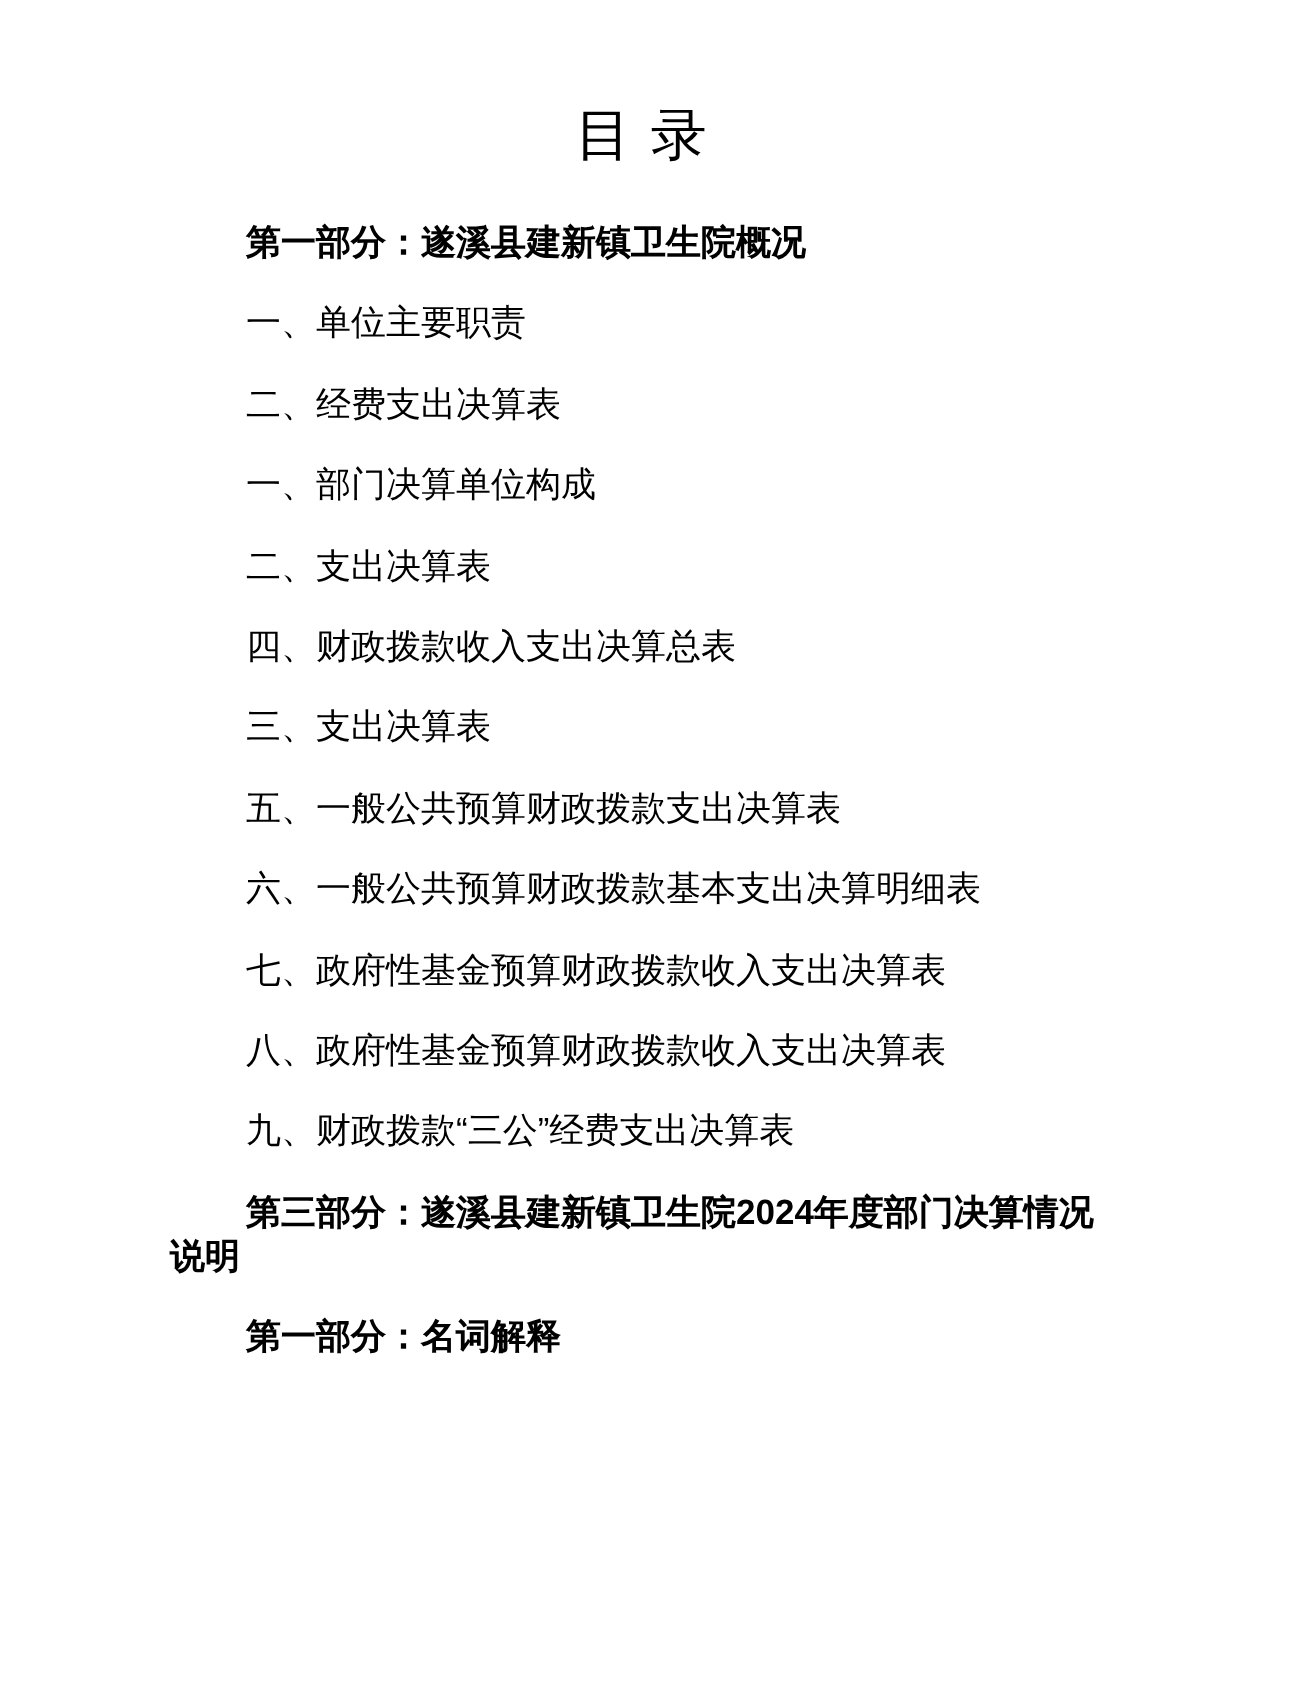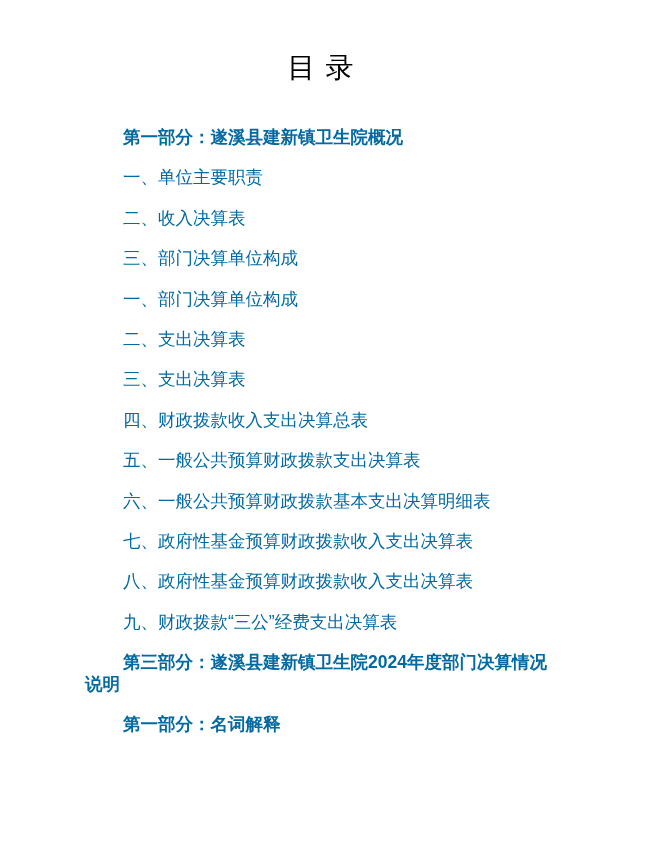--- a/index.html
+++ b/index.html
@@ -12,60 +12,59 @@
     width: 656px;
     height: 846px;
     background: #ffffff;
     box-sizing: border-box;
     padding: 51px 99px 0 85px;
     overflow: hidden;
     font-family: "Liberation Sans", "DejaVu Sans", sans-serif;
     color: #000000;
   }
   .doc-title {
-    margin: 0 0 41px 0;
+    margin: 0 0 25px 0;
     padding: 0;
     text-align: center;
     font-size: 28px;
     line-height: 34px;
     font-weight: 400;
     letter-spacing: 1px;
     color: #000000;
   }
   .toc {
     width: 472px;
   }
   .toc p.toc-entry {
     margin: 0 0 18.4px 0;
     padding: 0;
     font-size: 17.5px;
     line-height: 22px;
     text-indent: 38px;
     font-weight: 400;
-    color: #0369a1;
+    color: #000000;
     word-break: normal;
   }
   .toc p.toc-entry.heading {
     font-weight: 700;
   }
 </style>
 </head>
 <body>
 
 <div class="page">
   <h1 class="doc-title">目 录</h1>
   <main class="toc">
       <p class="toc-entry heading">第一部分：遂溪县建新镇卫生院概况</p>
       <p class="toc-entry item">一、单位主要职责</p>
-      <p class="toc-entry item">二、收入决算表</p>
-      <p class="toc-entry item">三、部门决算单位构成</p>
+      <p class="toc-entry item">二、经费支出决算表</p>
       <p class="toc-entry item">一、部门决算单位构成</p>
       <p class="toc-entry item">二、支出决算表</p>
+      <p class="toc-entry item">四、财政拨款收入支出决算总表</p>
       <p class="toc-entry item">三、支出决算表</p>
-      <p class="toc-entry item">四、财政拨款收入支出决算总表</p>
       <p class="toc-entry item">五、一般公共预算财政拨款支出决算表</p>
       <p class="toc-entry item">六、一般公共预算财政拨款基本支出决算明细表</p>
       <p class="toc-entry item">七、政府性基金预算财政拨款收入支出决算表</p>
       <p class="toc-entry item">八、政府性基金预算财政拨款收入支出决算表</p>
       <p class="toc-entry item">九、财政拨款“三公”经费支出决算表</p>
       <p class="toc-entry heading">第三部分：遂溪县建新镇卫生院2024年度部门决算情况说明</p>
       <p class="toc-entry heading">第一部分：名词解释</p>
     </main>
 </div>
 

